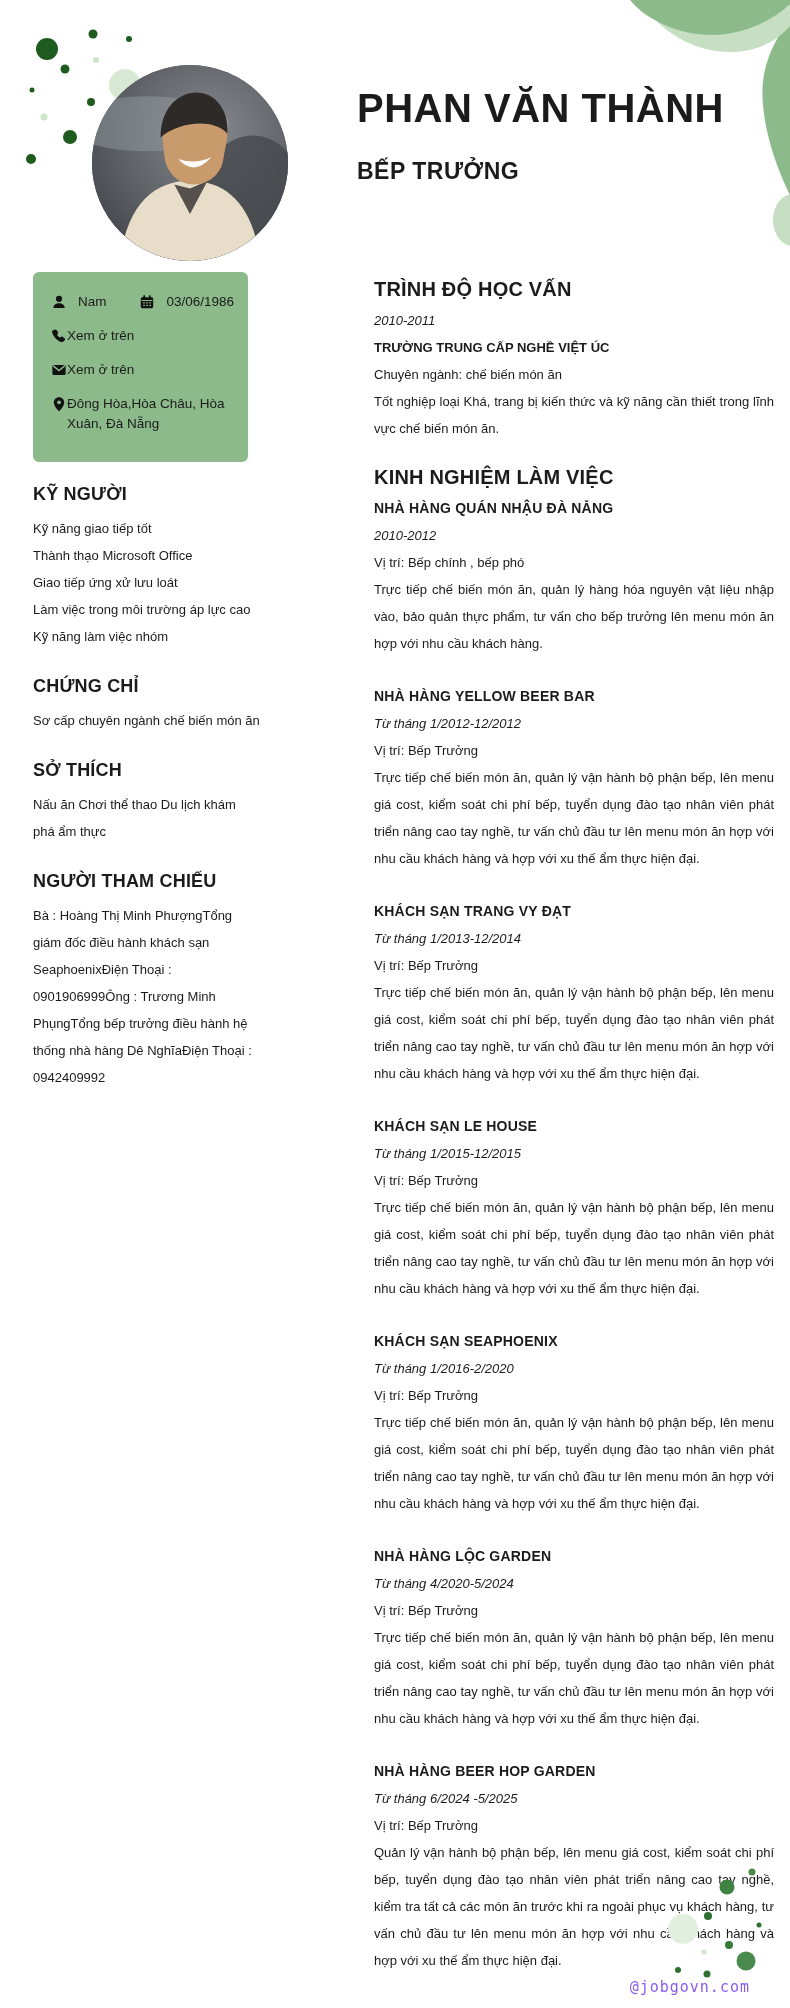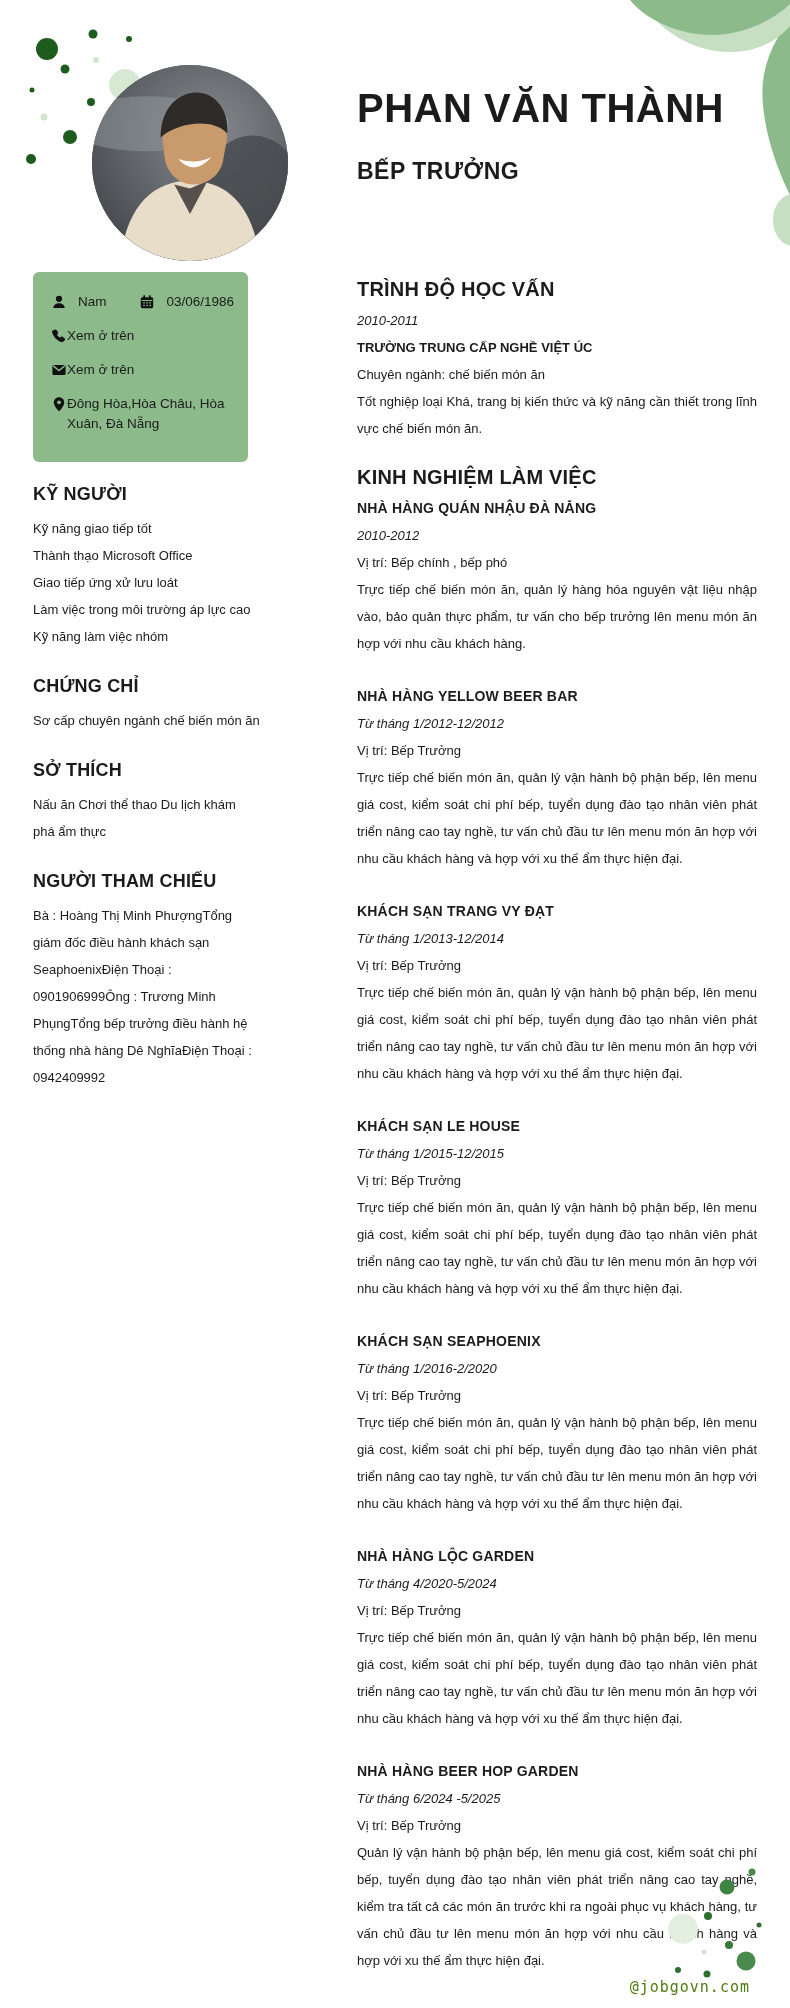--- a/index.html
+++ b/index.html
@@ -47,35 +47,35 @@
   .row-split .pair { display:flex; gap:11px; align-items:flex-start;
                      font-size:13.5px; line-height:20px; }
   .row-split .ic { flex:0 0 16px; height:16px; margin-top:2px; }
 
   h3.side { font-size:18px; font-weight:700; margin:26px 0 10px; letter-spacing:.2px; }
   .left-col h3.side:first-of-type { margin-top:22px; }
   ul.skills { list-style:none; margin:0; padding:0; font-size:13px; line-height:27px; }
   p.side { margin:0; font-size:13px; line-height:27px; }
 
   
-  .right-col { position:absolute; left:357px; top:278px; width:400px; }
+  .right-col { position:absolute; left:374px; top:278px; width:400px; }
   h3.sec { font-size:20px; font-weight:700; margin:0 0 6px; letter-spacing:.2px; }
   h3.sec.exp { margin-top:24px; margin-bottom:6px; }
   .edu p, .job p { margin:0; font-size:13px; line-height:27px; }
   .italic { font-style:italic; }
   .bold { font-weight:700; }
   .just { text-align:justify; }
   h4.company { margin:0; font-size:14px; font-weight:700; line-height:27px; letter-spacing:.2px; }
   .job { margin-bottom:26px; }
 
   
   .watermark {
     position:absolute; right:40px; bottom:12px; z-index:4;
     font-family:"DejaVu Sans Mono","Liberation Mono",monospace;
-    font-size:15px; color:#4d7c0f; letter-spacing:1px;
+    font-size:15px; color:#8b5cf6; letter-spacing:1px;
   }
 </style>
 </head>
 <body>
 
 <div class="page">
 
   <svg class="deco-tl" width="300" height="210" viewBox="0 0 300 210" aria-hidden="true">
     <circle cx="93" cy="34" r="4.5" fill="#1e5b1f"></circle>
     <circle cx="129" cy="39" r="3" fill="#1e5b1f"></circle>

